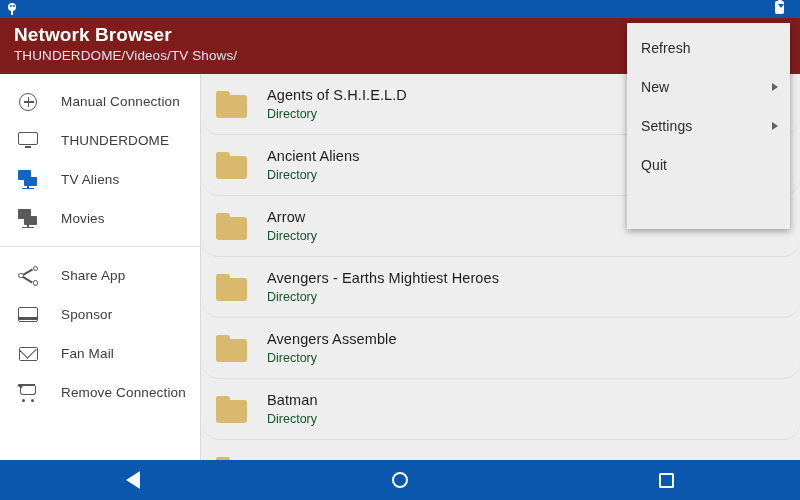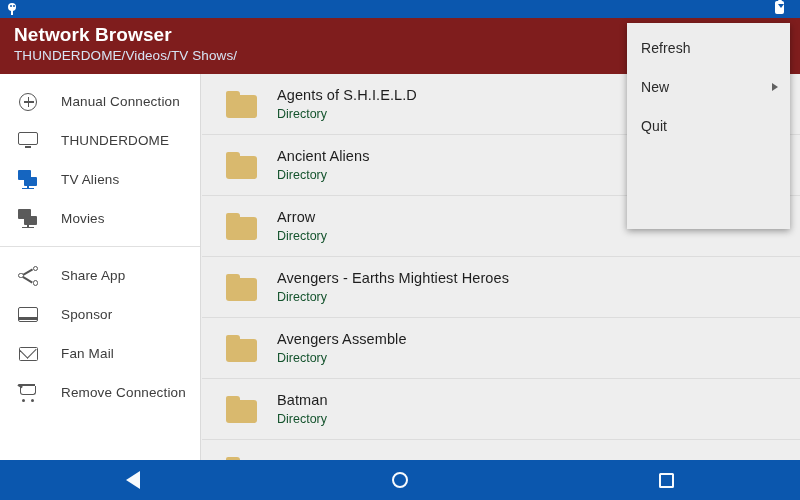--- a/index.html
+++ b/index.html
@@ -143,22 +143,22 @@
   }
   .ic-cart .w{ position:absolute;width:3px;height:3px;background:#555;border-radius:50%;bottom:0; }
   .ic-cart .w1{ left:3px; } .ic-cart .w2{ left:12px; }
 
   
   #file-list{
     position:absolute; left:202px; top:74px; width:598px; height:386px;
     background:#EEEEEE; overflow:hidden;
   }
   .file-row{
-    height:61px; display:flex; align-items:center; padding-left:24px;
-    border-bottom:1px solid #DCDCDC; position:relative;
+    height:61px; display:flex; align-items:center; padding-left:14px;
+    border-bottom:1px solid #DCDCDC; position:relative;border-radius:17px;
   }
   .file-row:last-child{ border-bottom:none; }
   .folder-ico{
     width:31px; height:27px; position:relative; flex:0 0 31px; margin-right:20px;
   }
   .folder-ico .tab{
     position:absolute;left:0;top:0;width:14px;height:6px;
     background:#D9B96E;border-radius:2px 3px 0 0;
   }
   .folder-ico .bdy{
@@ -399,20 +399,24 @@
   <div class="menu-item">
     <span class="menu-label">Refresh</span>
   </div>
 
   <div class="menu-item">
     <span class="menu-label">New</span>
     <span class="submenu-arrow"></span>
   </div>
 
 
+  <div class="menu-item">
+    <span class="menu-label">Settings</span>
+    <span class="submenu-arrow"></span>
+  </div>
 
   <div class="menu-item">
     <span class="menu-label">Quit</span>
   </div>
 
 </div>
 
 <div id="nav-bar">
   <div class="navbtn">
       <span class="nav-back"></span>

